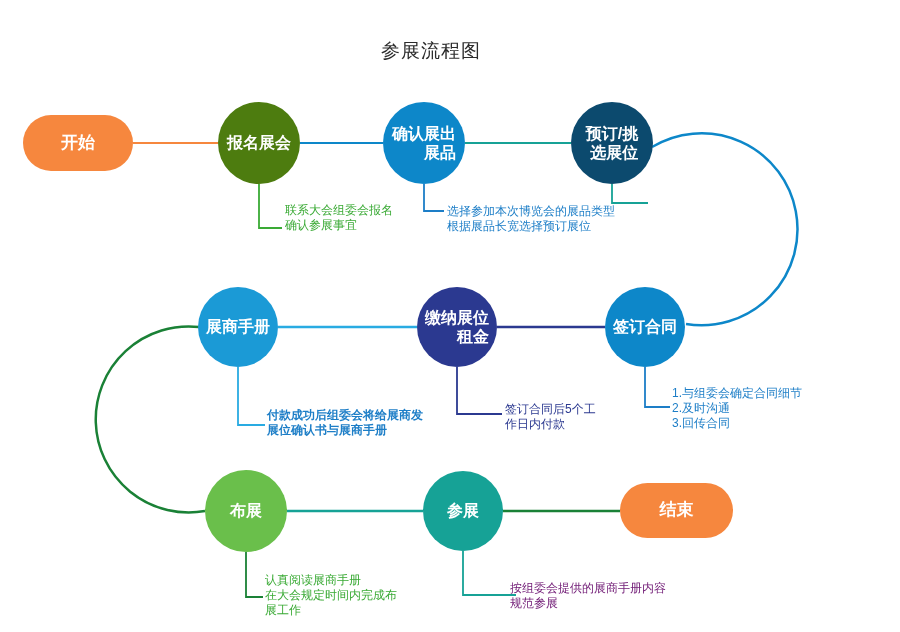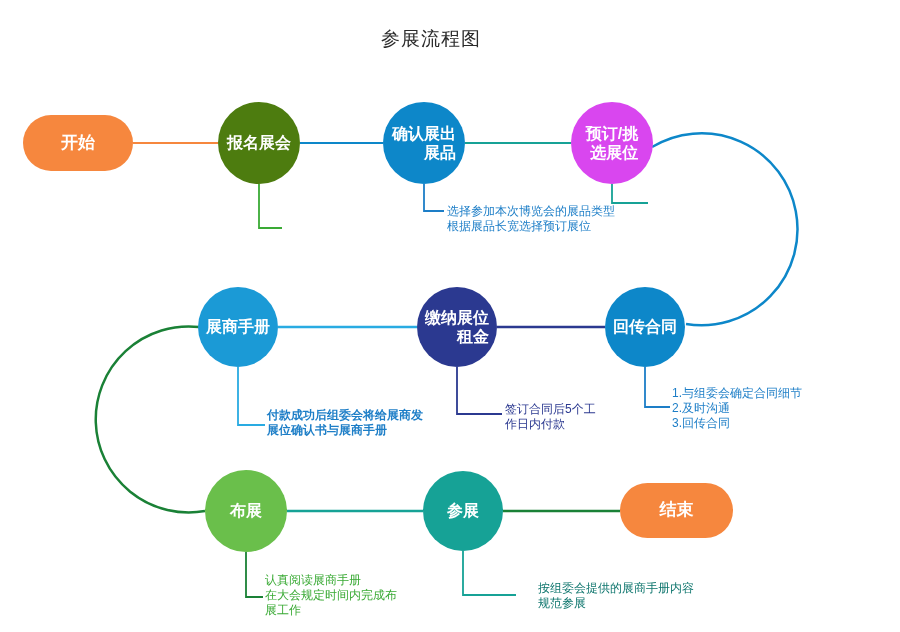--- a/index.html
+++ b/index.html
@@ -44,60 +44,62 @@
     <path d="M 259 184 V 228 H 282" fill="none" stroke="#3aaa35" stroke-width="1.8"></path>
     <path d="M 424 184 V 211 H 444" fill="none" stroke="#1d7ec7" stroke-width="1.8"></path>
     <path d="M 612 184 V 203 H 648" fill="none" stroke="#16a296" stroke-width="1.8"></path>
     <path d="M 645 367 V 407 H 670" fill="none" stroke="#1d7ec7" stroke-width="1.8"></path>
     <path d="M 457 367 V 414 H 502" fill="none" stroke="#2b3990" stroke-width="1.8"></path>
     <path d="M 238 367 V 425 H 265" fill="none" stroke="#29abe2" stroke-width="1.8"></path>
     <path d="M 246 552 V 597 H 263" fill="none" stroke="#1a8136" stroke-width="1.8"></path>
     <path d="M 463 551 V 595 H 516" fill="none" stroke="#16a296" stroke-width="1.8"></path>
   </svg>
 
-  <div class="title" style="color: rgb(43, 43, 43);">参展流程图</div>
+  <div class="title" style="color: rgb(43, 43, 43); margin-top: 12px;">参展流程图</div>
 
   <div class="node capsule" style="left: 23px; top: 115px; width: 110px; height: 56px; background-color: rgb(246, 135, 62);">开始</div>
 
   <div class="node circle" style="left: 218px; top: 102px; width: 82px; height: 82px; background-color: #4d7c0f;">报名展会</div>
 
   <div class="node circle" style="left: 383px; top: 102px; width: 82px; height: 82px; background-color: rgb(13, 135, 201);">确认展出
 展品</div>
 
-  <div class="node circle" style="left: 571px; top: 102px; width: 82px; height: 82px; background-color: #d946ef;">预订/挑
+  <div class="node circle" style="left: 571px; top: 102px; width: 82px; height: 82px; background-color: #0c4a6e;">预订/挑
 选展位</div>
 
-  <div class="node circle" style="left: 605px; top: 287px; width: 80px; height: 80px; background-color: rgb(13, 135, 201);">回传合同</div>
+  <div class="node circle" style="left: 605px; top: 287px; width: 80px; height: 80px; background-color: rgb(13, 135, 201);">签订合同</div>
 
   <div class="node circle" style="left: 198px; top: 287px; width: 80px; height: 80px; background-color: rgb(27, 154, 214);">展商手册</div>
 
   <div class="node circle" style="left: 417px; top: 287px; width: 80px; height: 80px; background-color: rgb(43, 57, 144);">缴纳展位
 租金</div>
 
   <div class="node circle" style="left: 205px; top: 470px; width: 82px; height: 82px; background-color: rgb(106, 191, 75);">布展</div>
 
   <div class="node circle" style="left: 423px; top: 471px; width: 80px; height: 80px; background-color: rgb(22, 162, 150);">参展</div>
 
   <div class="node capsule" style="left: 620px; top: 483px; width: 113px; height: 55px; background-color: rgb(246, 135, 62);">结束</div>
 
+  <div class="note" style="left: 285px; top: 203px; color: rgb(58, 170, 53);">联系大会组委会报名
+确认参展事宜</div>
 
   <div class="note" style="left: 447px; top: 204px; color: rgb(29, 126, 199);">选择参加本次博览会的展品类型
 根据展品长宽选择预订展位</div>
 
 
   <div class="note" style="left: 672px; top: 386px; color: rgb(29, 126, 199);">1.与组委会确定合同细节
 2.及时沟通
 3.回传合同</div>
 
   <div class="note" style="left: 505px; top: 402px; color: rgb(43, 57, 144);">签订合同后5个工
 作日内付款</div>
 
   <div class="note" style="left: 267px; top: 408px; color: rgb(29, 126, 199); font-weight: bold;">付款成功后组委会将给展商发
 展位确认书与展商手册</div>
 
   <div class="note" style="left: 265px; top: 573px; color: rgb(58, 170, 53);">认真阅读展商手册
 在大会规定时间内完成布
 展工作</div>
 
-  <div class="note" style="left: 538px; top: 581px; color: #0f766e;">按组委会提供的展商手册内容
+  <div class="note" style="left: 510px; top: 581px; color: #701a75;">按组委会提供的展商手册内容
 规范参展</div>
 
 </div>
 
 </body></html>

